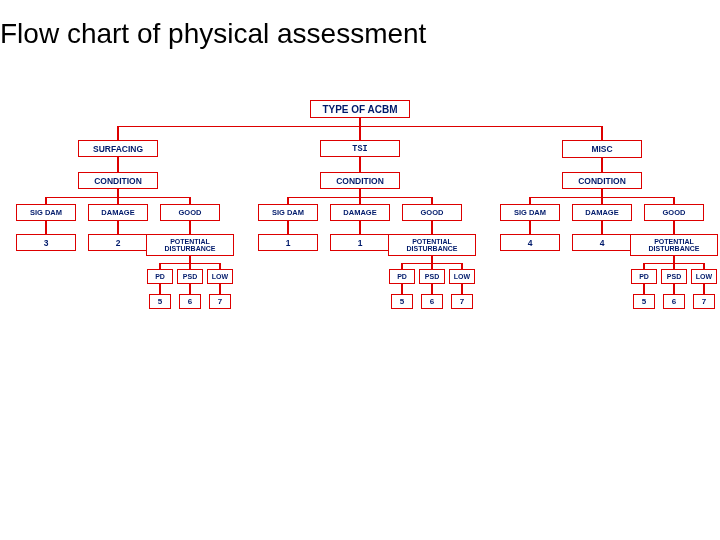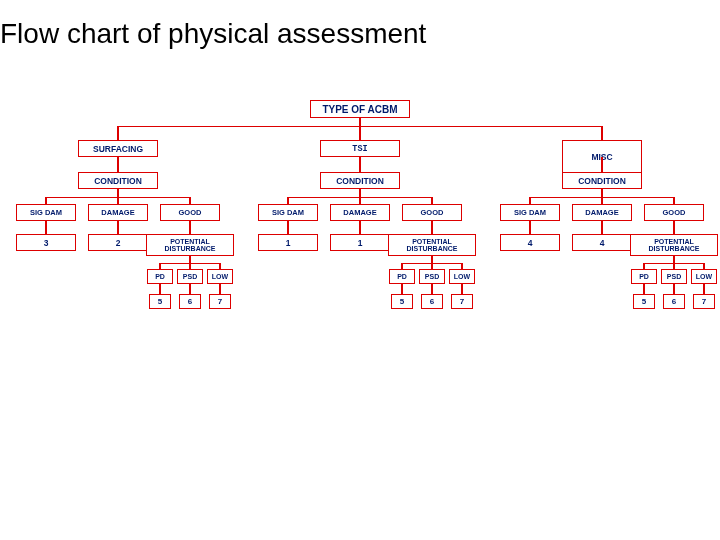--- a/index.html
+++ b/index.html
@@ -111,21 +111,21 @@
     <div class="line" style="left: 461.4px; top: 183px; width: 1.3px; height: 6px;"></div>
     <div class="box" style="left: 389px; top: 189px; width: 26px; height: 15px; font-size: 7px;">PD</div>
     <div class="line" style="left: 401.4px; top: 204px; width: 1.3px; height: 10px;"></div>
     <div class="box" style="left: 391px; top: 214px; width: 22px; height: 15px; font-size: 8px;">5</div>
     <div class="box" style="left: 419px; top: 189px; width: 26px; height: 15px; font-size: 7px;">PSD</div>
     <div class="line" style="left: 431.4px; top: 204px; width: 1.3px; height: 10px;"></div>
     <div class="box" style="left: 421px; top: 214px; width: 22px; height: 15px; font-size: 8px;">6</div>
     <div class="box" style="left: 449px; top: 189px; width: 26px; height: 15px; font-size: 7px;">LOW</div>
     <div class="line" style="left: 461.4px; top: 204px; width: 1.3px; height: 10px;"></div>
     <div class="box" style="left: 451px; top: 214px; width: 22px; height: 15px; font-size: 8px;">7</div>
-    <div class="box" style="left: 562px; top: 60px; width: 80px; height: 33px; font-size: 8.5px;">MISC</div>
+    <div class="box" style="left: 562px; top: 60px; width: 80px; height: 18px; font-size: 8.5px;">MISC</div>
     <div class="line" style="left: 601.4px; top: 77px; width: 1.3px; height: 15px;"></div>
     <div class="box" style="left: 562px; top: 92px; width: 80px; height: 17px; font-size: 8.5px;">CONDITION</div>
     <div class="line" style="left: 601.4px; top: 109px; width: 1.3px; height: 8px;"></div>
     <div class="line" style="left: 530px; top: 116.4px; width: 144px; height: 1.3px;"></div>
     <div class="line" style="left: 529.4px; top: 117px; width: 1.3px; height: 7px;"></div>
     <div class="line" style="left: 601.4px; top: 117px; width: 1.3px; height: 7px;"></div>
     <div class="line" style="left: 673.4px; top: 117px; width: 1.3px; height: 7px;"></div>
     <div class="box" style="left: 500px; top: 124px; width: 60px; height: 17px; font-size: 7.5px;">SIG DAM</div>
     <div class="line" style="left: 529.4px; top: 141px; width: 1.3px; height: 13px;"></div>
     <div class="box" style="left: 500px; top: 154px; width: 60px; height: 17px; font-size: 8.5px;">4</div>

